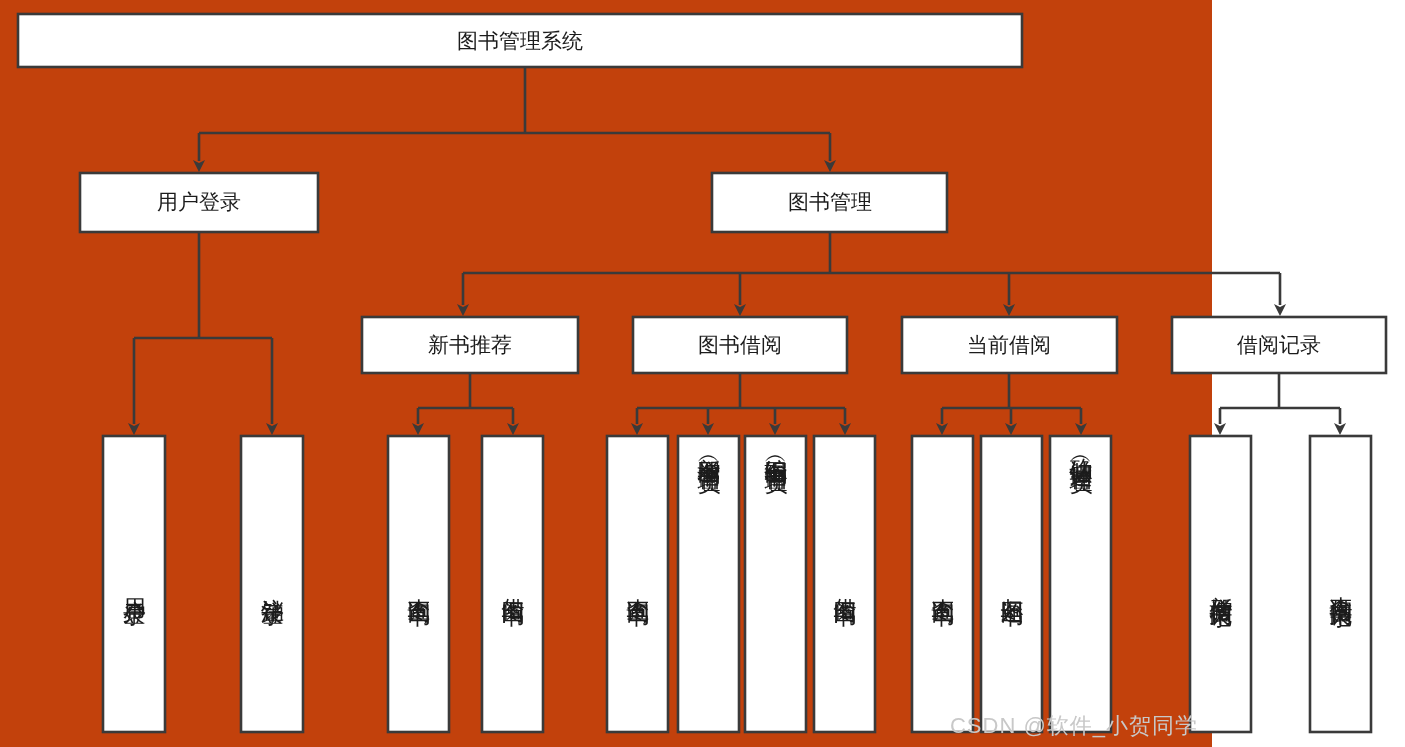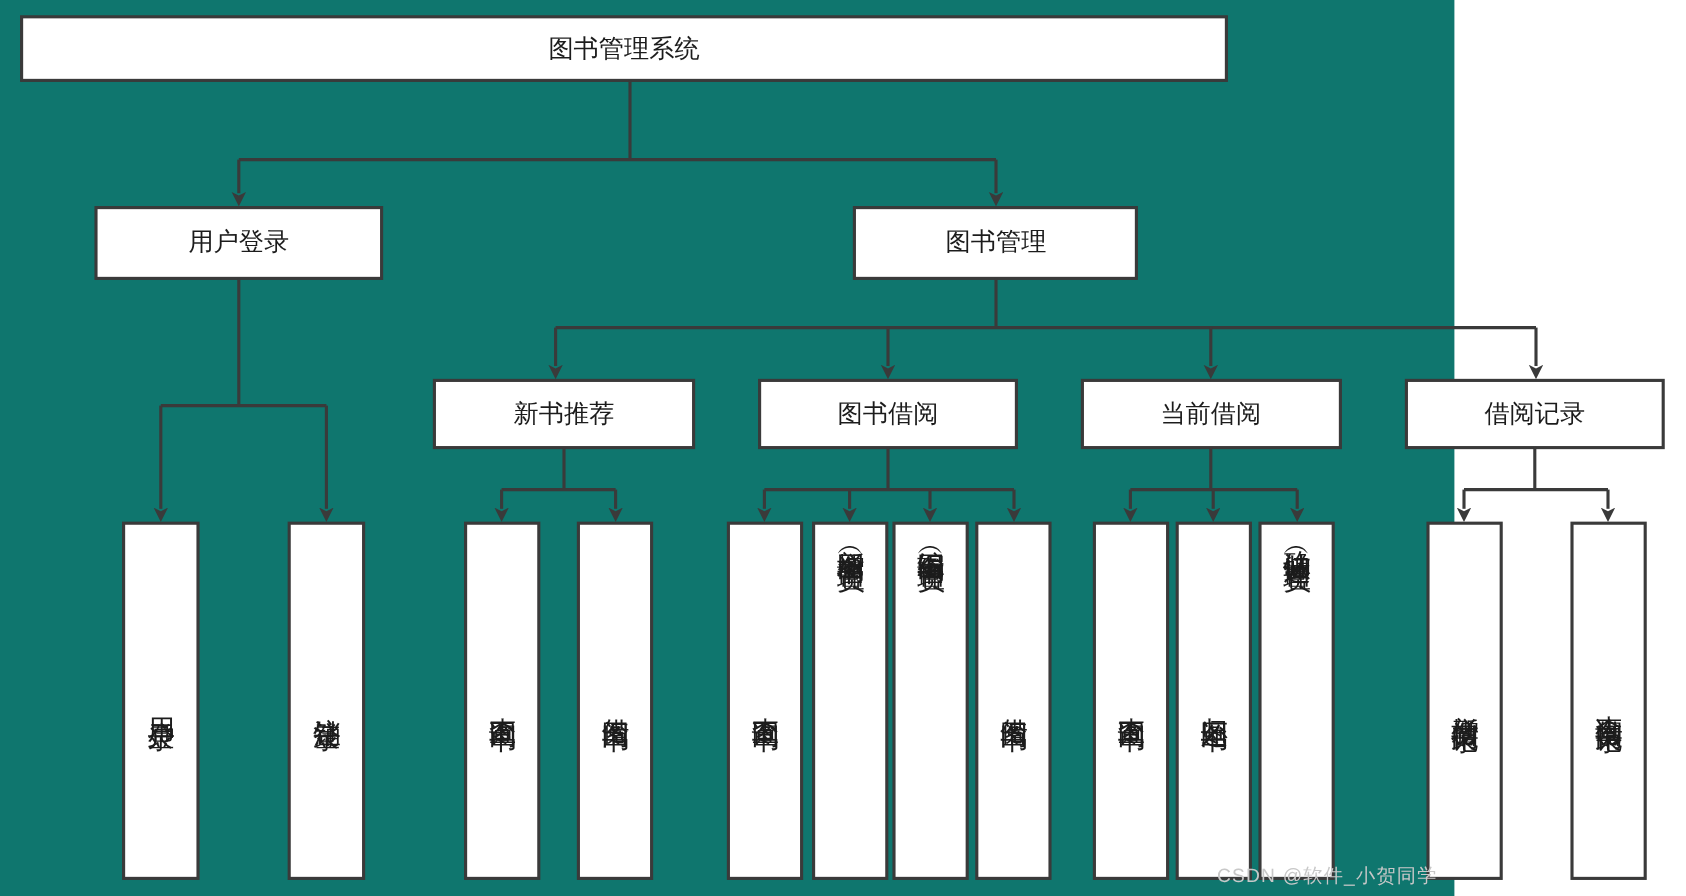--- a/index.html
+++ b/index.html
@@ -10,21 +10,21 @@
   body {
     width: 1405px;
     height: 747px;
     font-family: "Liberation Sans", "DejaVu Sans", sans-serif;
     overflow: hidden;
   }
   #diagram-root {
     position: relative;
     width: 1212px;
     height: 747px;
-    background: #0f766e;
+    background: #c2410c;
   }
   svg#tree-svg {
     position: absolute;
     left: 0;
     top: 0;
     width: 1405px;
     height: 747px;
     display: block;
   }
   .node-box {
@@ -70,21 +70,21 @@
     letter-spacing: 2px;
     color: #1c1c1c;
     white-space: nowrap;
     text-align: center;
   }
   .watermark {
     position: absolute;
     right: 14px;
     bottom: 6px;
     font-family: "Liberation Sans", "DejaVu Sans", sans-serif;
-    font-size: 16px;
+    font-size: 22px;
     color: #c8c8c8;
     letter-spacing: 1px;
     white-space: nowrap;
     pointer-events: none;
   }
 </style>
 </head>
 <body>
 
 <div id="diagram-root">

